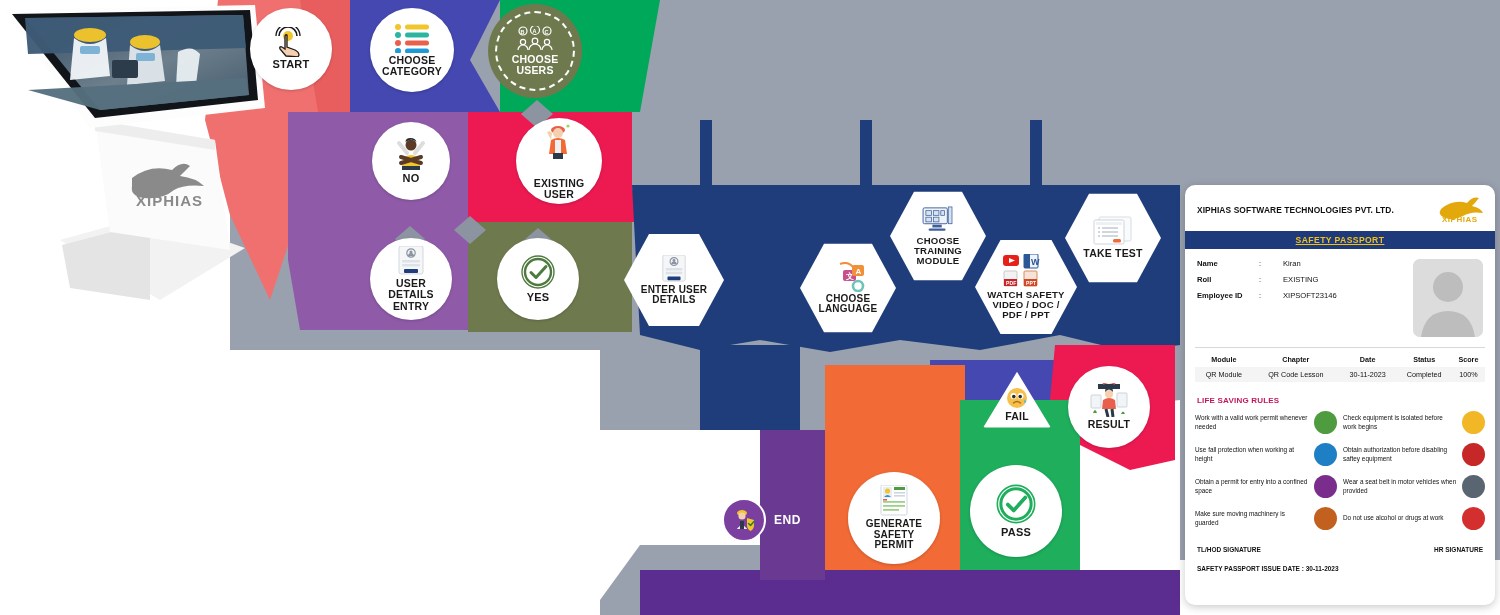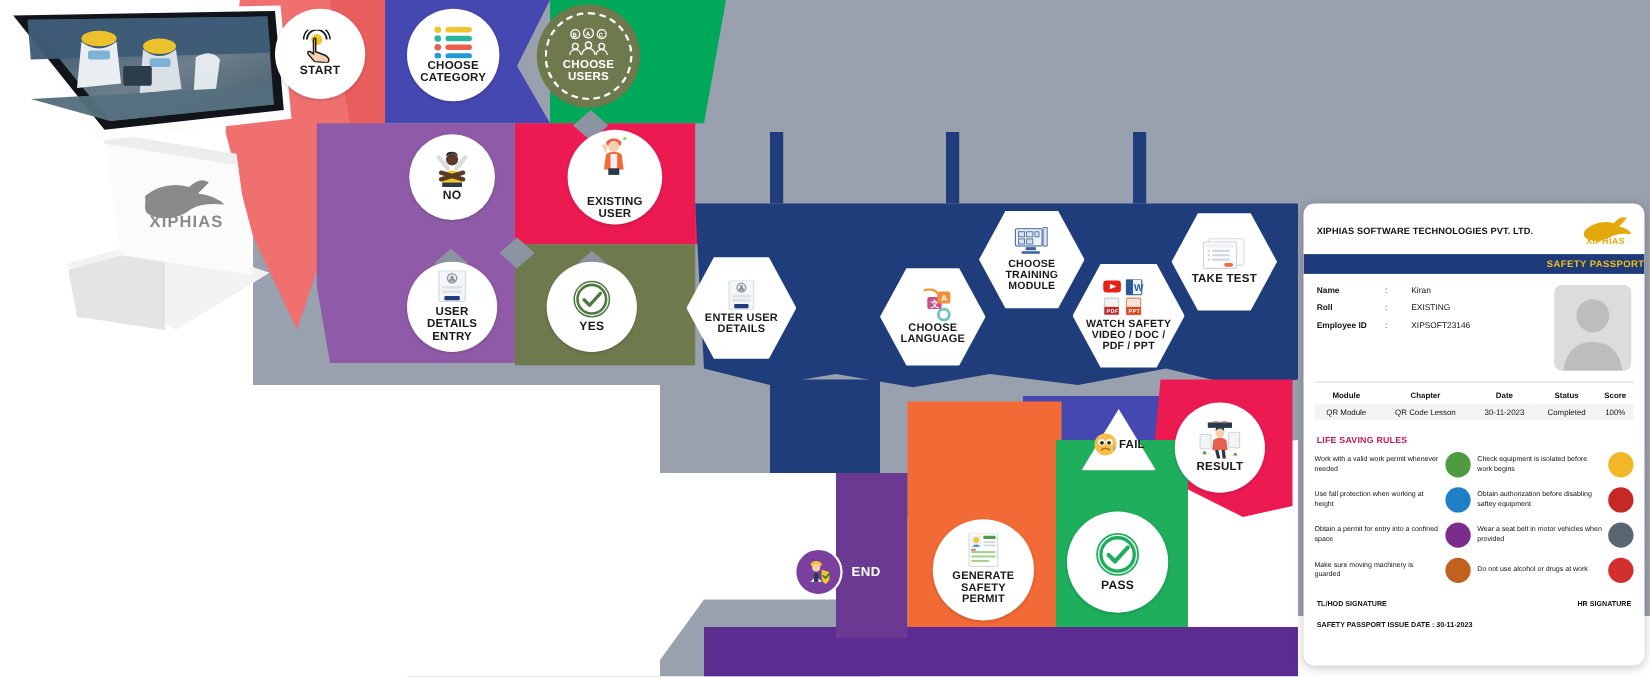--- a/index.html
+++ b/index.html
@@ -29,21 +29,21 @@
   .ico{display:block;}
 
   
   .passport{position:absolute;left:1185px;top:185px;width:310px;height:420px;
             background:#fff;border-radius:10px;box-shadow:0 2px 9px rgba(0,0,0,.22);
             overflow:hidden;}
   .pp-top{display:flex;align-items:center;justify-content:space-between;
           padding:10px 12px 6px 12px;}
   .pp-company{font-size:8.4px;font-weight:bold;color:#111;letter-spacing:.1px;}
   .pp-band{background:#1e3a7b;color:#f2c018;font-size:8.6px;font-weight:bold;
-           text-align:right;padding:4px 0;letter-spacing:.4px;}
+           text-align:center;padding:4px 0;letter-spacing:.4px;text-decoration:underline;}
   .pp-body{display:flex;padding:10px 12px 4px 12px;gap:8px;}
   .pp-fields{flex:1;font-size:7.6px;color:#111;}
   .pp-row{display:flex;margin-bottom:7px;}
   .pp-k{width:62px;font-weight:bold;}
   .pp-c{width:8px;}
   .pp-v{font-weight:normal;padding-left:16px;}
   .pp-photo{width:70px;height:78px;background:#dcdcdc;border-radius:7px;
             position:relative;overflow:hidden;}
   .pp-table{margin:6px 10px 0 10px;border-top:1px solid #d8d8d8;padding-top:4px;}
   table.pt{width:100%;border-collapse:collapse;font-size:7.2px;color:#111;}
@@ -335,21 +335,21 @@
         <rect x="5" y="19" width="2" height="2"></rect>
           <rect x="9" y="19" width="16" height="2"></rect>
       </g>
       <rect x="20" y="23" width="8" height="3.4" rx="1.5" fill="#f26a35"></rect>
     </svg>
     <span class="lbl">TAKE TEST</span>
   </div>
 
   <div class="node" style="left:981px;top:368px;width:72px;height:62px;">
     <div class="tri" style="position:absolute;inset:0;"></div>
-    <div style="position:relative;display:flex;flex-direction:row;align-items:center;padding-top:10px;">
+    <div style="position:relative;display:flex;flex-direction:column;align-items:center;padding-top:10px;">
       <svg class="ico" width="24" height="24" viewBox="0 0 24 24">
         <circle cx="12" cy="12" r="10" fill="#f7c04a"></circle>
         <circle cx="8.5" cy="10" r="3" fill="#fff"></circle>
           <circle cx="15.5" cy="10" r="3" fill="#fff"></circle>
         <circle cx="8.8" cy="10.6" r="1.8" fill="#2b2b2b"></circle>
           <circle cx="15.2" cy="10.6" r="1.8" fill="#2b2b2b"></circle>
         <path d="M8.5,17 q3.5,-3 7,0" fill="none" stroke="#a8701c" stroke-width="1.4" stroke-linecap="round"></path>
         <path d="M20,13 q2,3 0,4 q-2,-1 0,-4" fill="#56b8e6"></path>
       </svg>
       <span style="font-size:10.5px;font-weight:bold;margin-top:1px;">FAIL</span>

